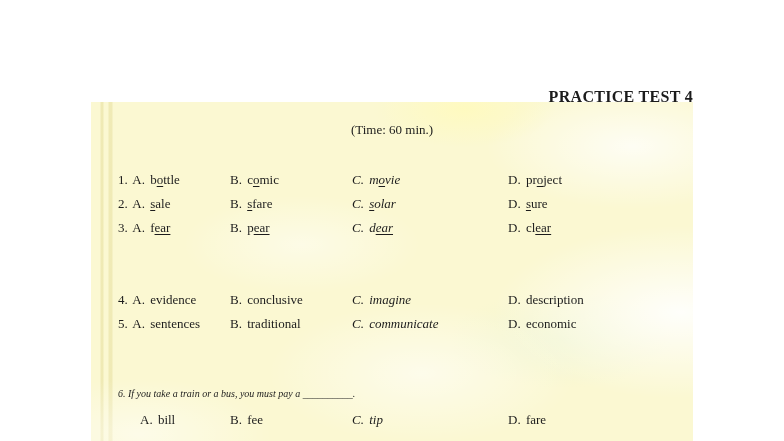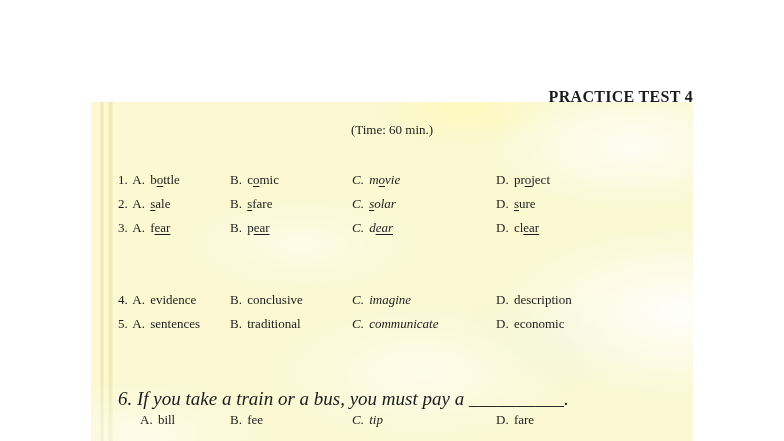--- a/index.html
+++ b/index.html
@@ -23,25 +23,25 @@
   }
   .abs{position:absolute;white-space:nowrap;}
   .title{left:91px;top:88px;width:602px;text-align:right;font-size:16px;font-weight:bold;letter-spacing:.3px;}
   .time{left:91px;top:122px;width:602px;text-align:center;font-size:13px;}
   .heading{font-size:13.5px;font-weight:bold;font-style:italic;}
   .h1{left:93px;top:147px;}
   .h2{left:91px;top:267px;}
   .h3{left:91px;top:364px;}
   .row{position:absolute;left:0;width:784px;height:16px;font-size:13px;line-height:15px;}
   .cell{position:absolute;top:0;white-space:nowrap;}
-  .c0{left:118px;} .c1{left:230px;} .c2{left:352px;font-style:italic;} .c3{left:496px;}
+  .c0{left:118px;} .c1{left:230px;} .c2{left:352px;font-style:italic;} .c3{left:508px;}
   .c0b{left:140px;}
   .num,.lbl{margin-right:2px;}
   .u{text-decoration:underline;text-decoration-thickness:1.2px;text-underline-offset:2px;}
-  .sentence{left:118px;top:388px;font-size:19px;font-style:italic;}
+  .sentence{left:118px;top:388px;font-size:10px;font-style:italic;}
 </style>
 </head>
 <body>
 
 <div class="canvas">
   <div class="paper"></div>
 
   <div class="abs title">PRACTICE TEST 4</div>
   <div class="abs time">(Time: 60 min.)</div>
 

